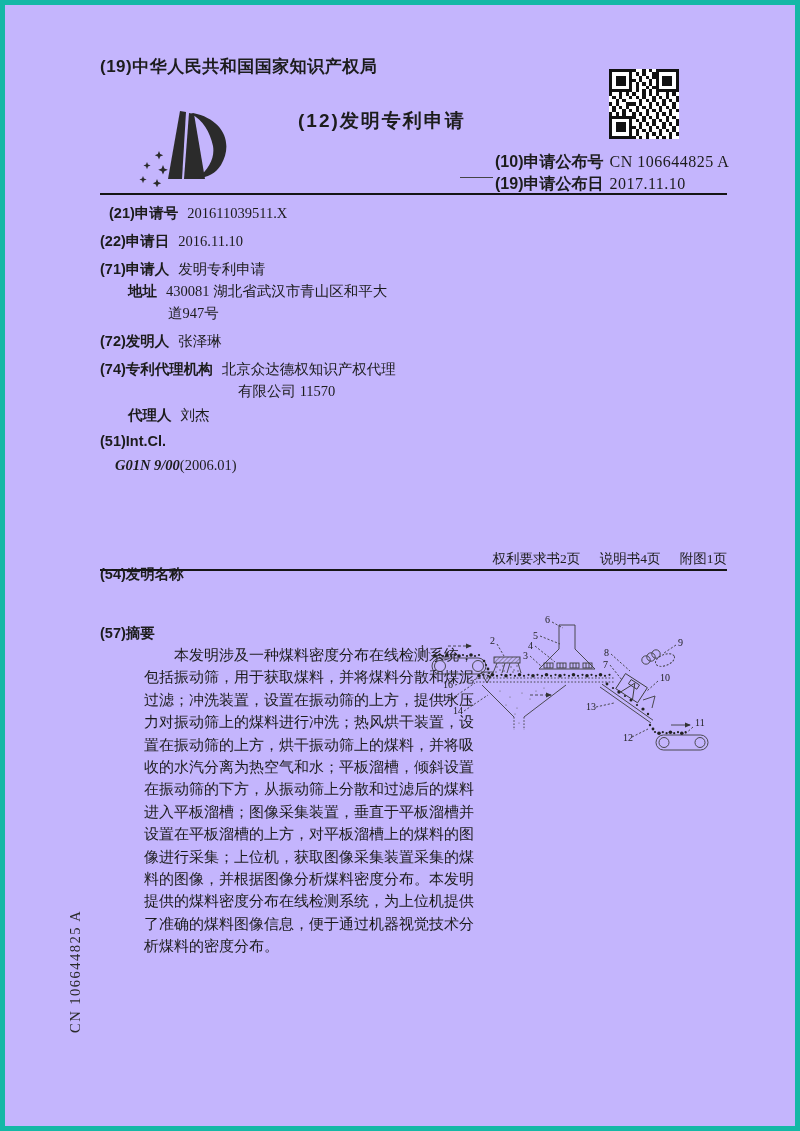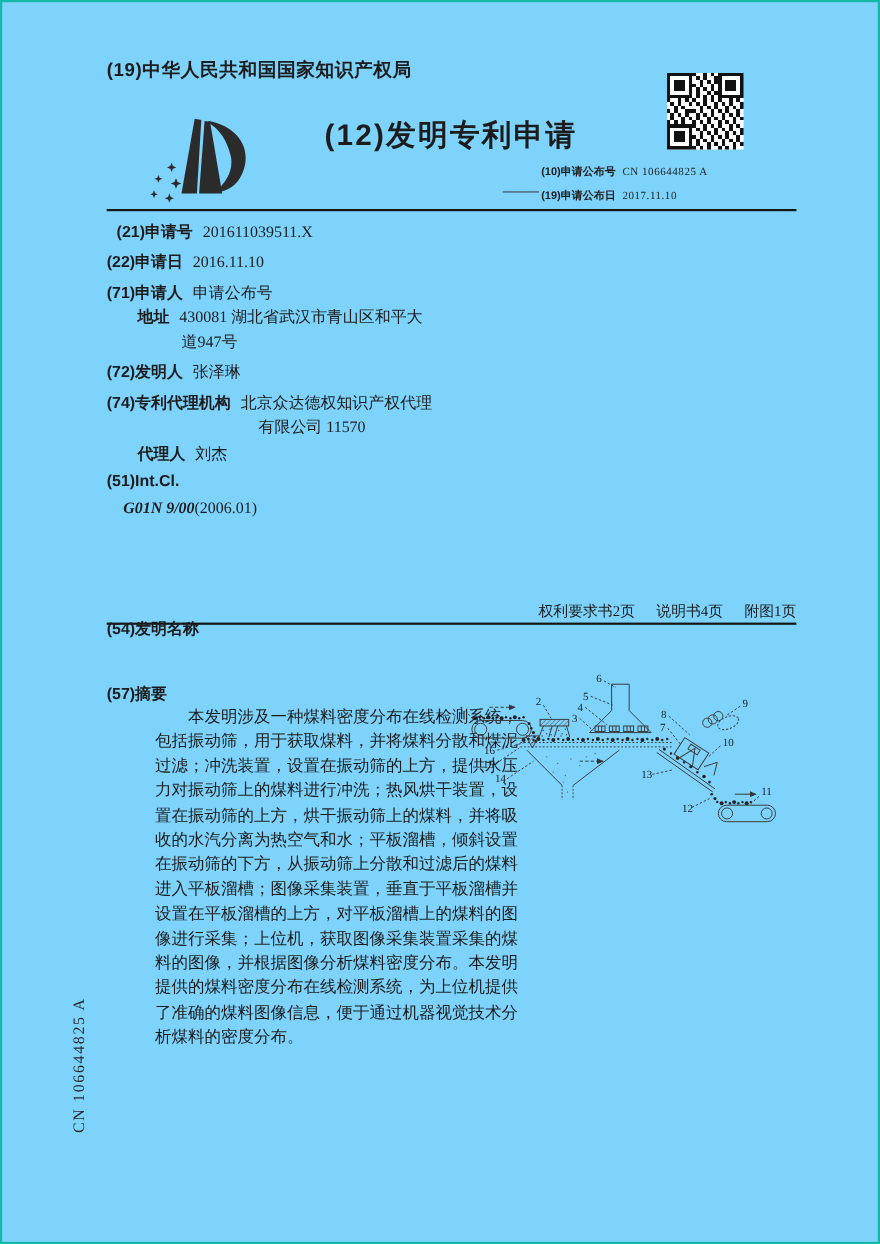--- a/index.html
+++ b/index.html
@@ -1,33 +1,33 @@
 <!DOCTYPE html>
 <html><head>
 <meta charset="utf-8">
 <style>
   html,body{margin:0;padding:0;background:#e8e8e8;}
   .page{
     position:relative;
     width:800px;height:1131px;
     margin:0 auto;
-    background:#7dd3fc;
-    border:2px solid #14b8a6;
+    background:#c4b5fd;
+    border:5px solid #14b8a6;
     box-sizing:border-box;
     font-family:"Liberation Serif", serif;
     color:#1c1c1c;
     overflow:hidden;
     padding-left:24px;
   }
   .abs{position:absolute;}
   .hei{font-family:"Liberation Sans", sans-serif;font-weight:bold;}
   .song{font-family:"Liberation Serif", serif;}
   .office-line{left:95px;top:50px;font-size:17px;letter-spacing:.5px;}
-  .doc-type{left:293px;top:103px;font-size:27px;letter-spacing:2px;}
-  .pub-row{font-size:10px;white-space:nowrap;}
+  .doc-type{left:293px;top:103px;font-size:19px;letter-spacing:2px;}
+  .pub-row{font-size:16px;white-space:nowrap;}
   .pub-row .lb{font-family:"Liberation Sans", sans-serif;font-weight:bold;}
   .pub-row .vl{font-family:"Liberation Serif", serif;margin-left:6px;letter-spacing:.5px;}
   .rule{background:#151515;height:2px;}
   .tick{background:#444;height:1px;}
   .brow{font-size:14.5px;white-space:nowrap;}
   .brow .lb{font-family:"Liberation Sans", sans-serif;font-weight:bold;}
   .brow .vl{font-family:"Liberation Serif", serif;margin-left:9px;}
   .intcl-code{font-style:italic;font-weight:bold;font-family:"Liberation Serif", serif;}
   .intcl-year{font-family:"Liberation Serif", serif;}
   .pages-info{left:95px;top:545px;width:627px;text-align:right;font-size:13.5px;}
@@ -314,21 +314,21 @@
 
   <div class="abs rule" style="left:95px;top:188px;width:627px;"></div>
 
   <div class="abs brow" style="left:104px;top:199px;">
     <span class="lb">(21)申请号</span><span class="vl">201611039511.X</span>
   </div>
   <div class="abs brow" style="left:95px;top:227px;">
     <span class="lb">(22)申请日</span><span class="vl">2016.11.10</span>
   </div>
   <div class="abs brow" style="left:95px;top:255px;">
-    <span class="lb">(71)申请人</span><span class="vl">申请公布号</span>
+    <span class="lb">(71)申请人</span><span class="vl">发明专利申请</span>
   </div>
   <div class="abs brow" style="left:123px;top:277px;">
     <span class="lb">地址</span><span class="vl">430081 湖北省武汉市青山区和平大</span>
   </div>
   <div class="abs brow" style="left:163px;top:299px;">
     <span class="vl" style="margin-left:0">道947号</span>
   </div>
   <div class="abs brow" style="left:95px;top:327px;">
     <span class="lb">(72)发明人</span><span class="vl">张泽琳</span>
   </div>

